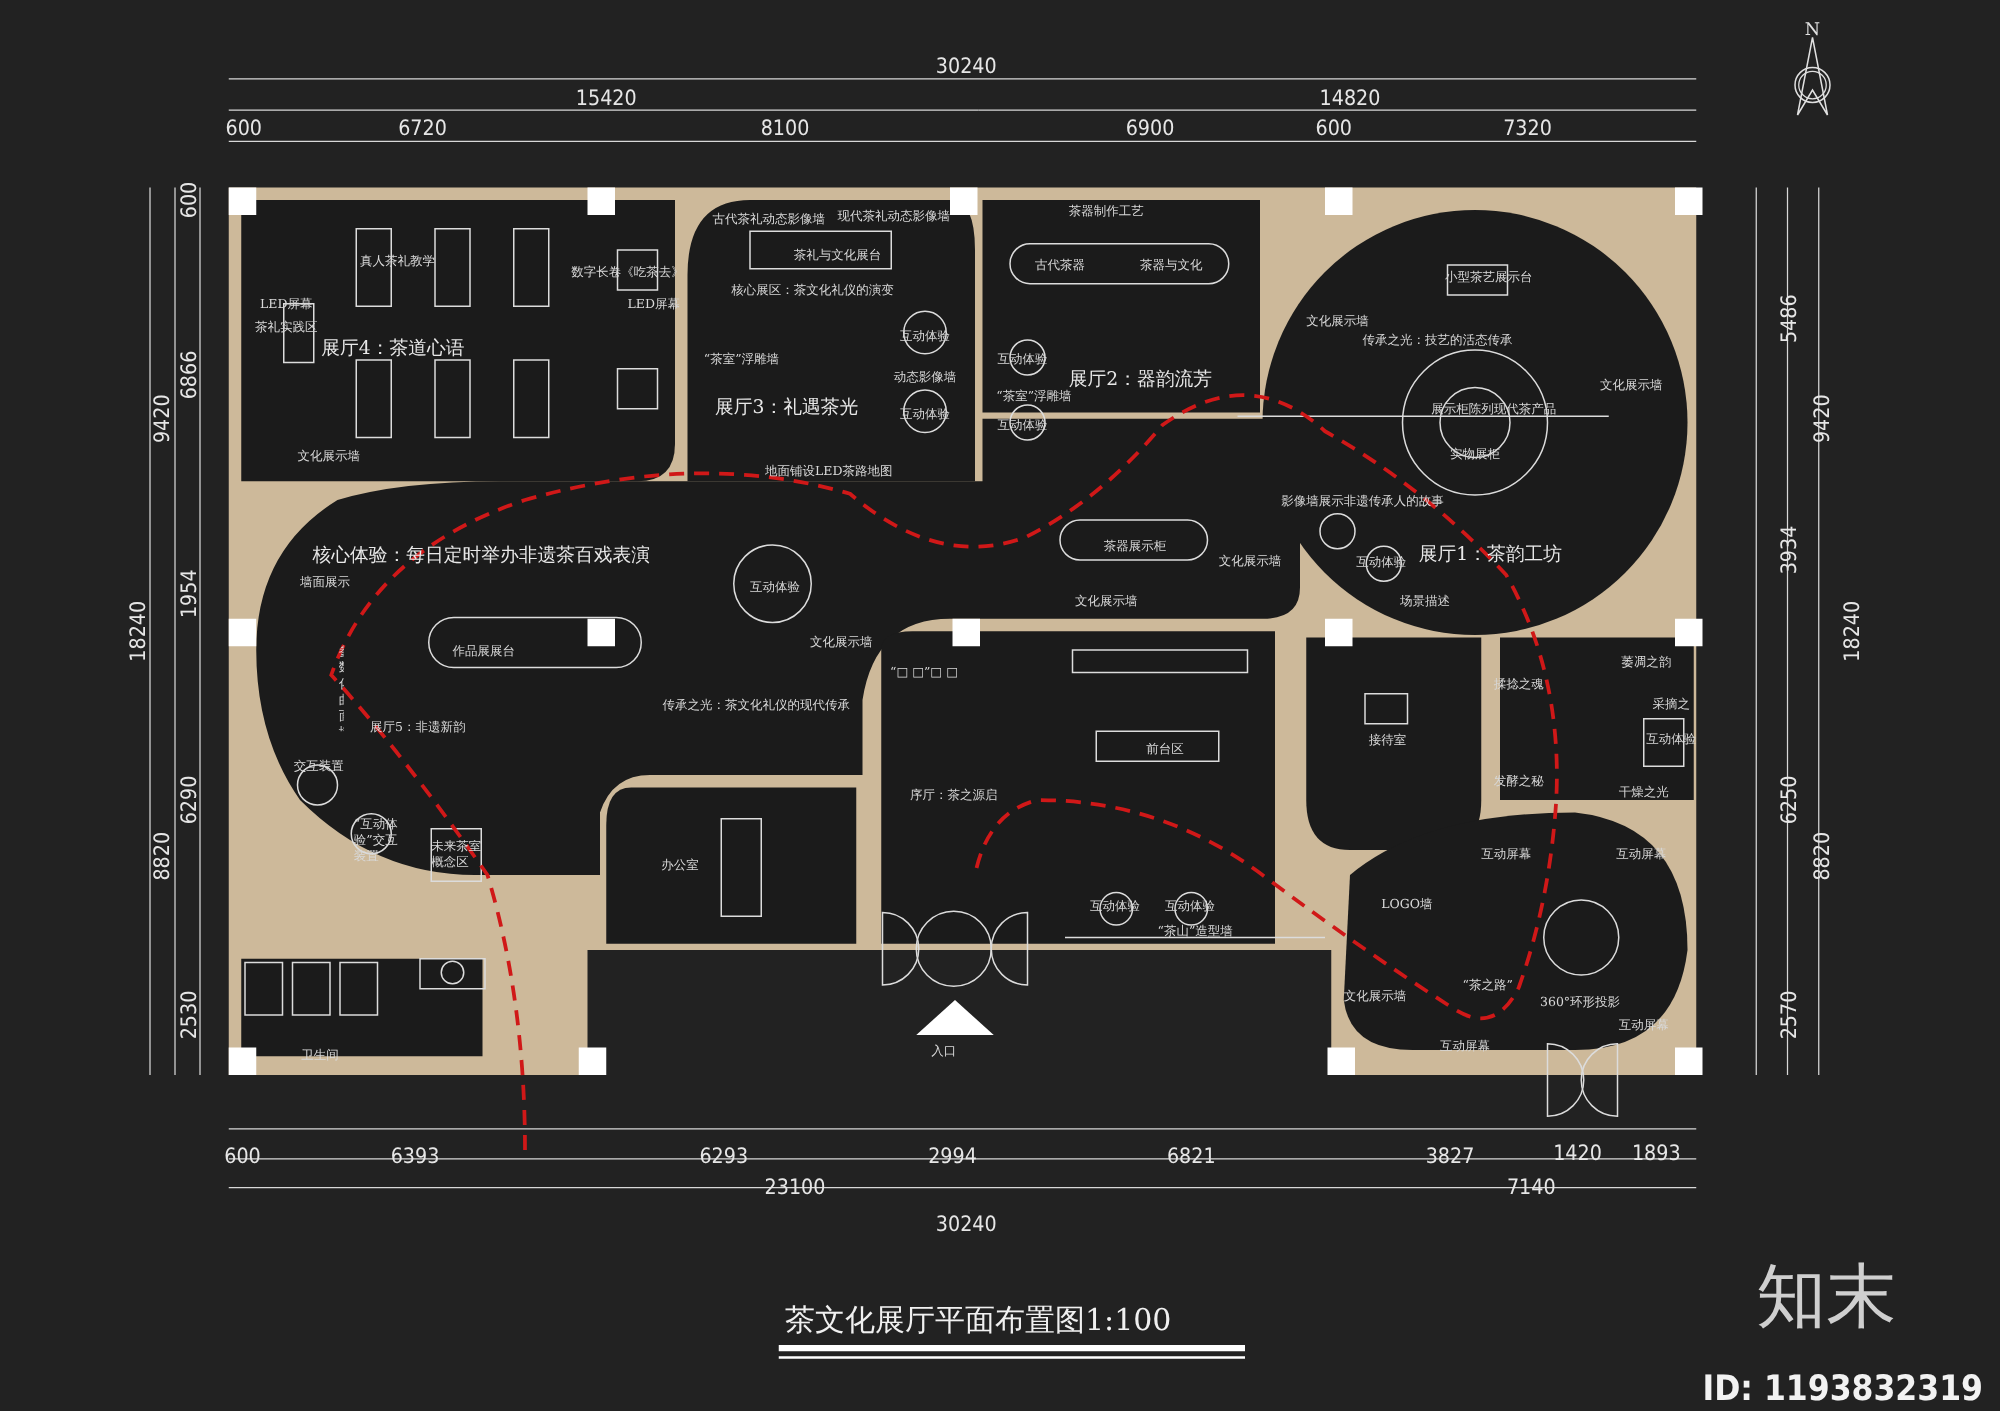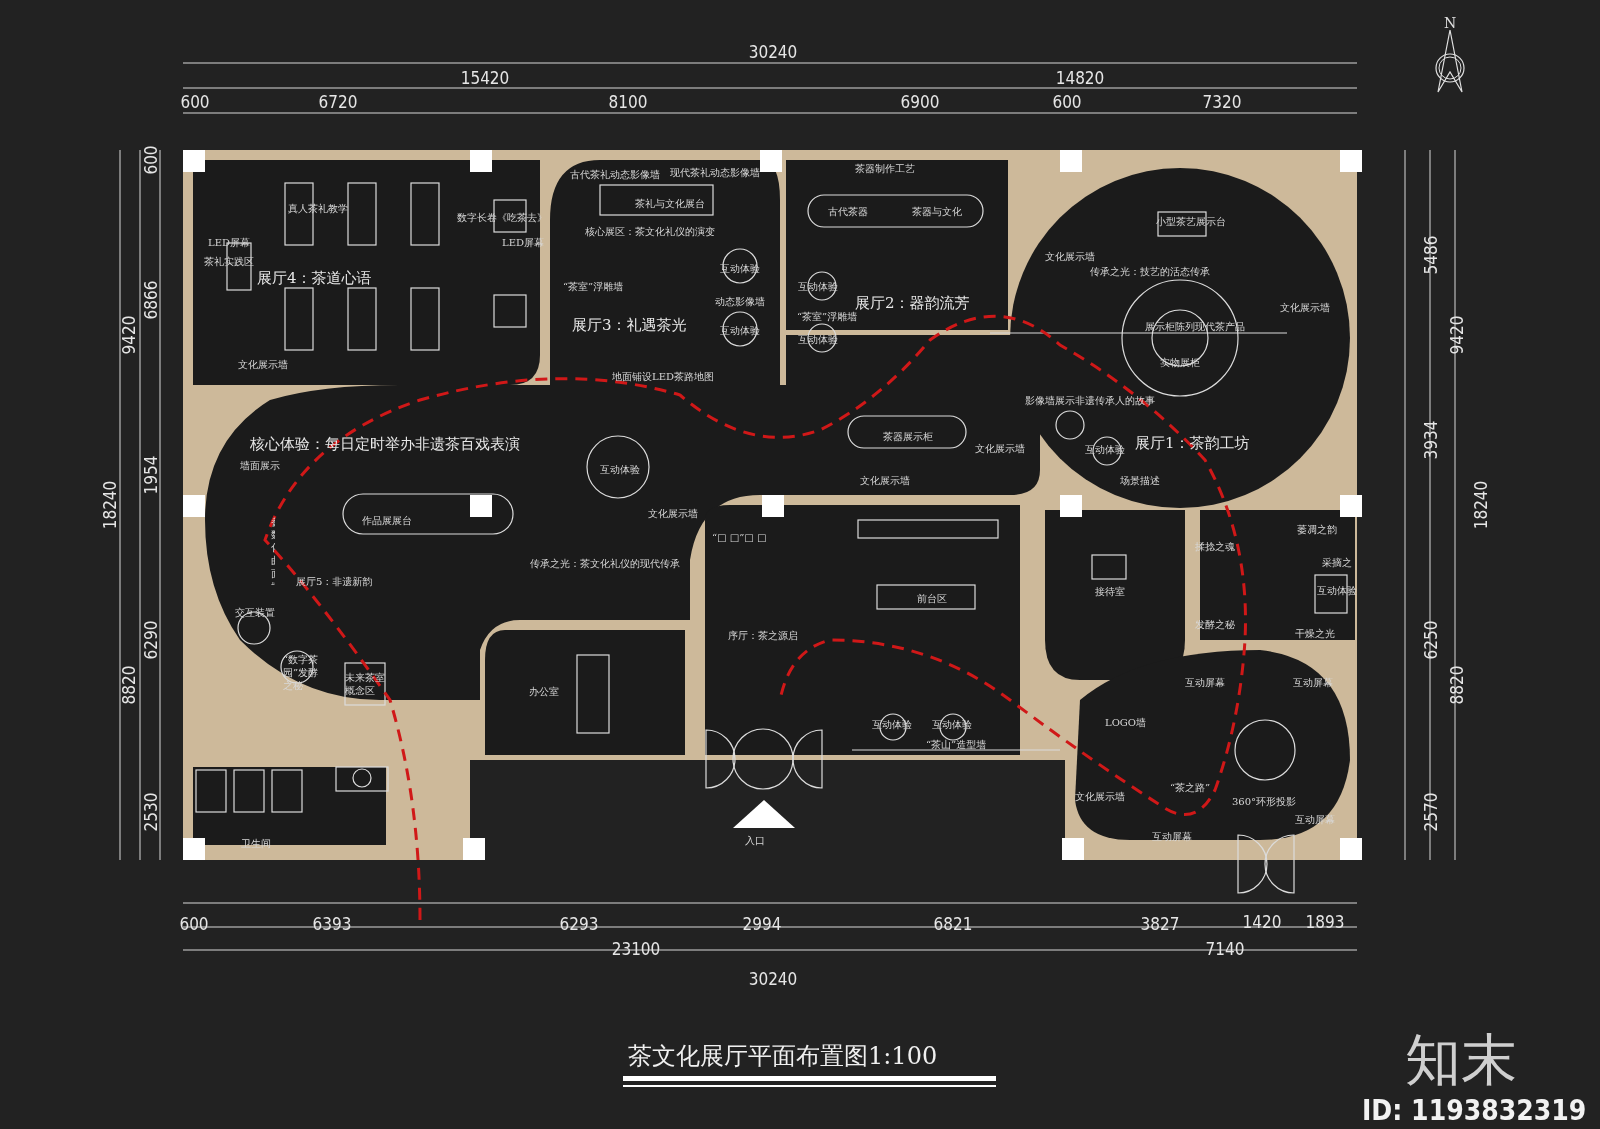--- a/index.html
+++ b/index.html
@@ -9,21 +9,21 @@
   .lbl { fill: #d8d8d8; font-size: 10px; font-family: "DejaVu Serif", serif; }
   .hall { fill: #e8e8e8; font-size: 15px; font-family: "DejaVu Serif", serif; }
   .wall { fill: #cdb99a; }
   .floor { fill: #1b1b1b; }
   .line { stroke: #dcdcdc; fill: none; stroke-width: 1.2; }
   .path { stroke: #d01818; fill: none; stroke-width: 3; stroke-dasharray: 12 8; }
   .col { fill: #ffffff; }
   .title { position: absolute; left: 628px; top: 1040px; color: #f0f0f0; font-size: 24px; font-family: "DejaVu Serif", serif; text-align: center; }
   .title-underline { position: absolute; left: 623px; top: 1076px; width: 373px; height: 5px; background: #fff; }
   .title-underline2 { position: absolute; left: 623px; top: 1085px; width: 373px; height: 2px; background: #fff; }
-  .brand { position: absolute; left: 1405px; top: 1000px; color: #cfcfcf; font-size: 56px; font-family: "DejaVu Sans", sans-serif; margin-top: 23px; }
+  .brand { position: absolute; left: 1405px; top: 1000px; color: #cfcfcf; font-size: 56px; font-family: "DejaVu Sans", sans-serif; }
   .brand-id { position: absolute; left: 1362px; top: 1075px; color: #f2f2f2; font-size: 28px; font-weight: bold; font-family: "DejaVu Sans Condensed", "DejaVu Sans", sans-serif; margin-top: 19px; }
 </style>
 </head>
 <body>
 
 <svg id="plan" viewBox="0 0 1600 1129" xmlns="http://www.w3.org/2000/svg">
 
   <rect x="183" y="150" width="1174" height="710" class="wall"></rect>
 
   <rect x="470" y="760" width="595" height="100" fill="#222"></rect>
@@ -229,21 +229,21 @@
   <text x="240" y="469" class="lbl">墙面展示</text>
   <text x="362" y="524" class="lbl">作品展展台</text>
   <foreignObject x="230" y="515" width="45" height="70">
     <div xmlns="http://www.w3.org/1999/xhtml" style="color:#d8d8d8;font-size:10px;line-height:13px;font-family:'DejaVu Serif',serif;word-break:break-all;margin-left:41px;">参数化曲面墙展示茶渣再生材料科研成果</div>
   </foreignObject>
   <text x="600" y="473" class="lbl">互动体验</text>
   <text x="648" y="517" class="lbl">文化展示墙</text>
   <text x="530" y="567" class="lbl">传承之光：茶文化礼仪的现代传承</text>
   <text x="235" y="616" class="lbl">交互装置</text>
   <foreignObject x="283" y="653" width="45" height="45">
-    <div xmlns="http://www.w3.org/1999/xhtml" style="color:#d8d8d8;font-size:10px;line-height:13px;font-family:'DejaVu Serif',serif;word-break:break-all;">“数字茶园”发酵之秘</div>
+    <div xmlns="http://www.w3.org/1999/xhtml" style="color:#d8d8d8;font-size:10px;line-height:13px;font-family:'DejaVu Serif',serif;word-break:break-all;">“互动体验”交互装置</div>
   </foreignObject>
   <foreignObject x="345" y="672" width="42" height="35">
     <div xmlns="http://www.w3.org/1999/xhtml" style="color:#d8d8d8;font-size:10px;line-height:13px;font-family:Liberation Mono, monospace;word-break:break-all;">未来茶室概念区</div>
   </foreignObject>
 
   <text x="728" y="639" class="lbl">序厅：茶之源启</text>
   <text x="712" y="541" class="lbl">“□ □”□ □</text>
   <text x="917" y="602" class="lbl">前台区</text>
   <text x="872" y="728" class="lbl">互动体验</text>
   <text x="932" y="728" class="lbl">互动体验</text>

